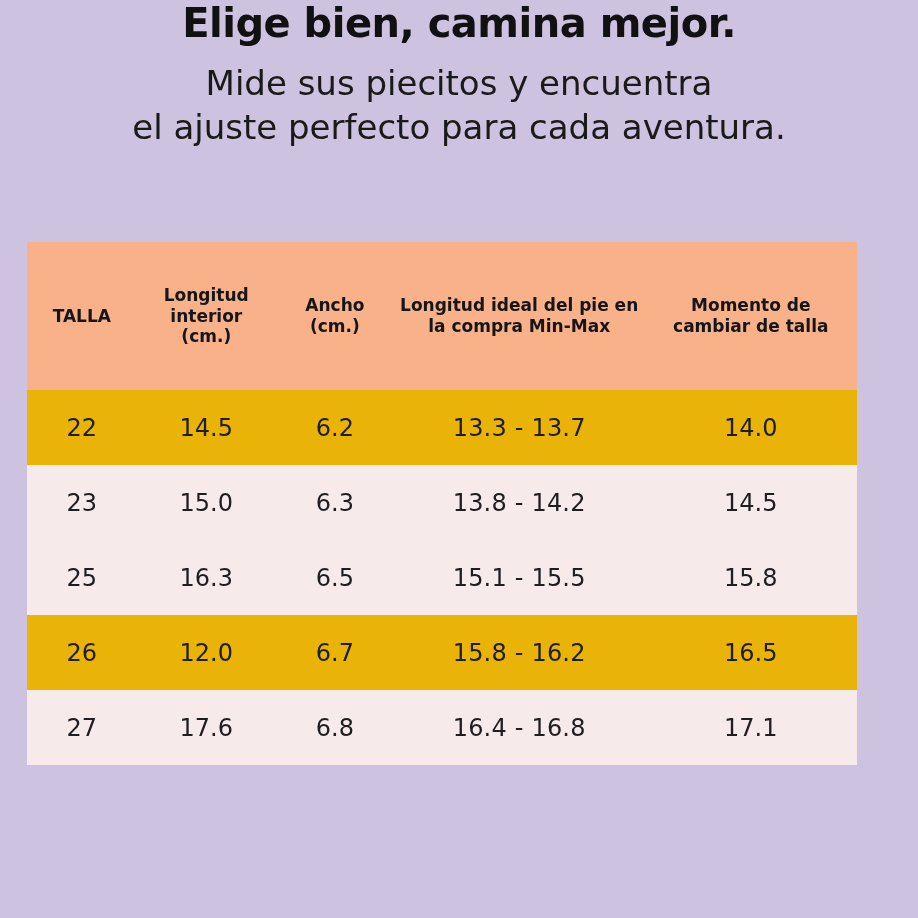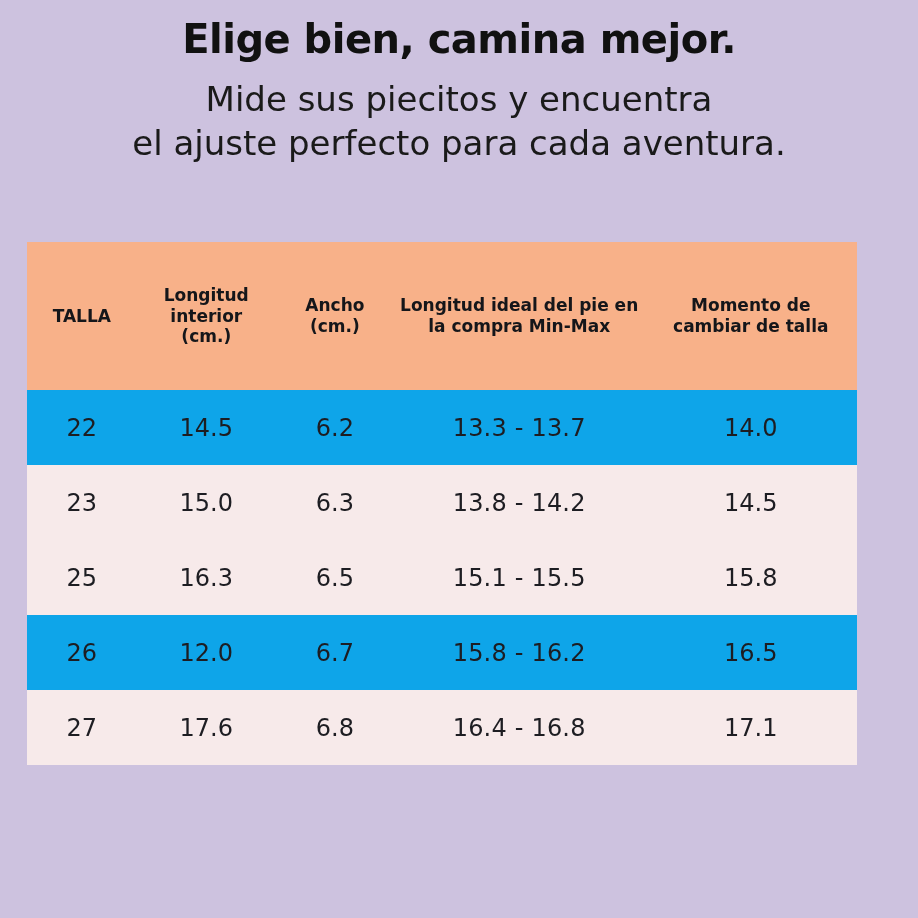--- a/index.html
+++ b/index.html
@@ -13,21 +13,20 @@
     font-family: "DejaVu Sans", "Liberation Sans", sans-serif;
     overflow: hidden;
   }
   .page {
     position: relative;
     width: 918px;
     height: 918px;
     box-sizing: border-box;
   }
   .header {
-    padding-top: 16px;
     text-align: center;
   }
   .title {
     font-size: 40px;
     font-weight: 700;
     color: #111111;
     letter-spacing: -0.5px;
     line-height: 1.15;
     margin: 0 0 6px 0;
   }
@@ -73,21 +72,21 @@
     font-size: 24px;
     color: #1d1d22;
     text-align: center;
     height: 75px;
     vertical-align: middle;
     font-weight: 400;
     padding: 0 4px;
     box-sizing: border-box;
   }
   tbody tr.row-odd td { background: #f7eaea; }
-  tbody tr.row-even td { background: #0ea5e9; }
+  tbody tr.row-even td { background: #eab308; }
   td.cell-talla { font-size: 22px; }
   td.cell-ideal { letter-spacing: 0.2px; }
   .bottom-fade {
     position: absolute;
     left: 0;
     bottom: 0;
     width: 918px;
     height: 14px;
     background: #cdc2df;
   }

